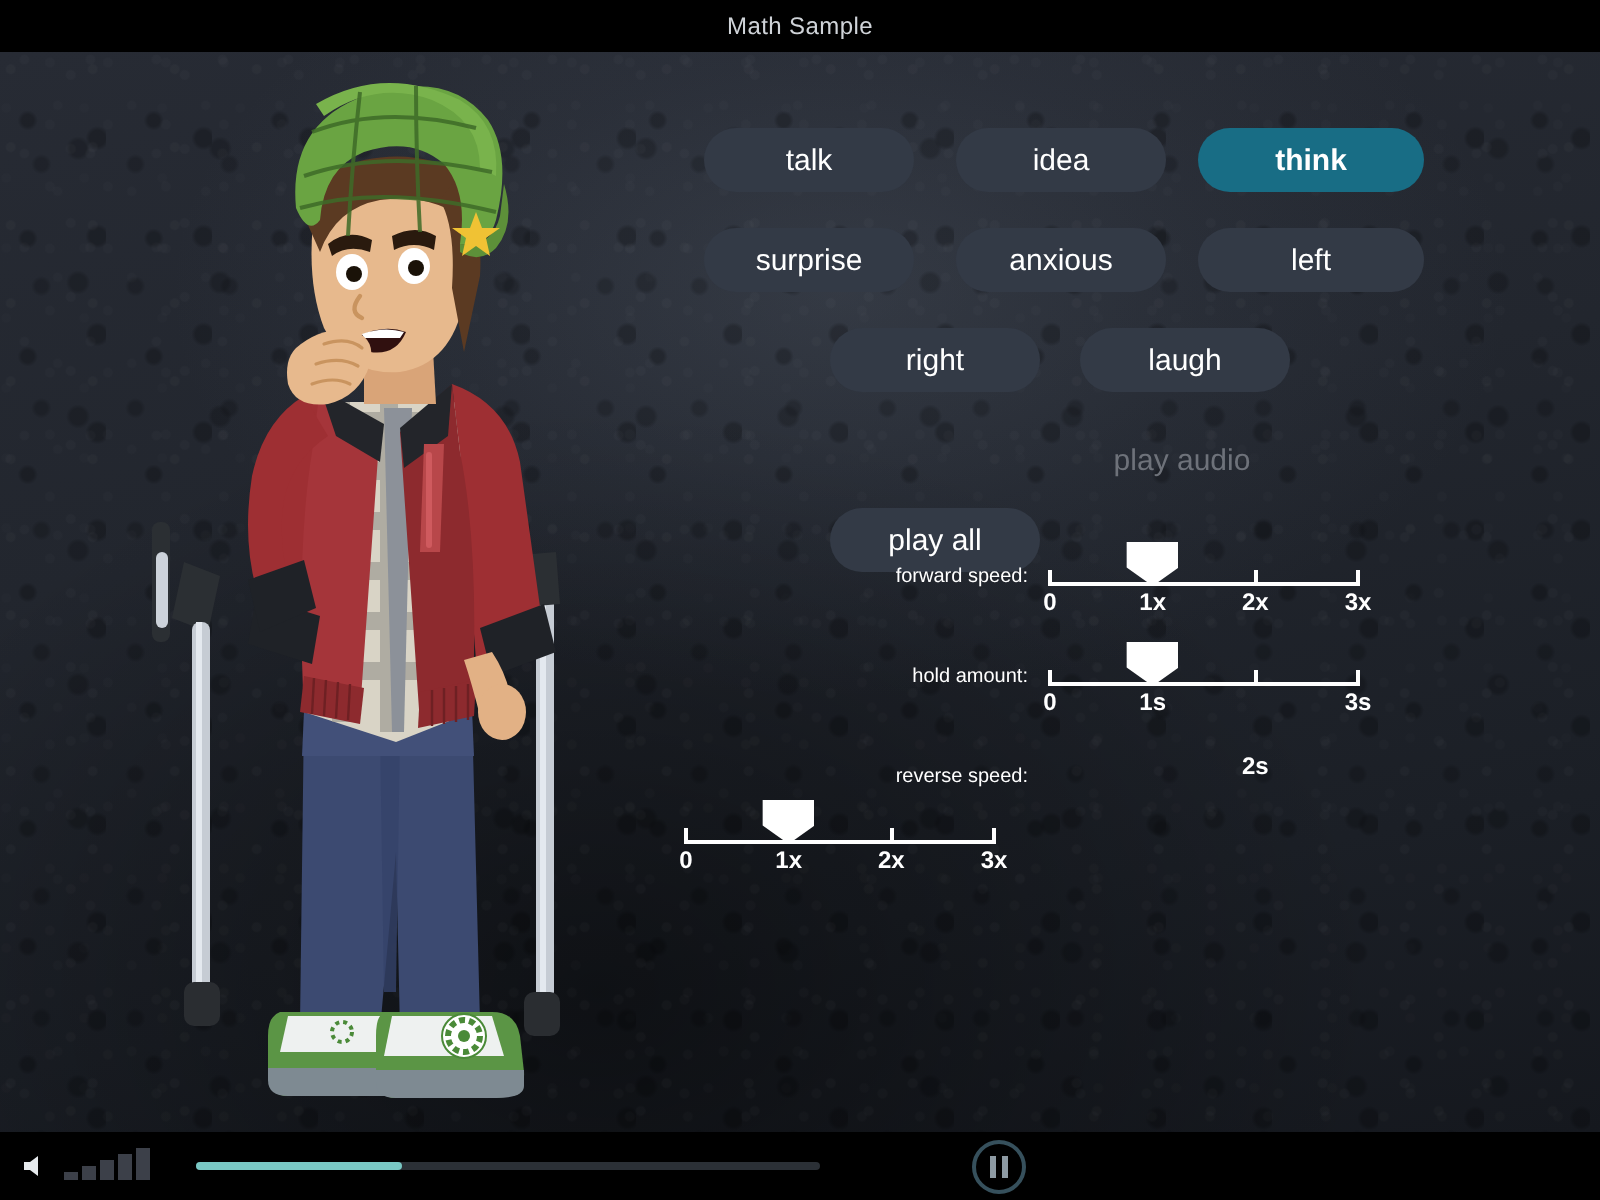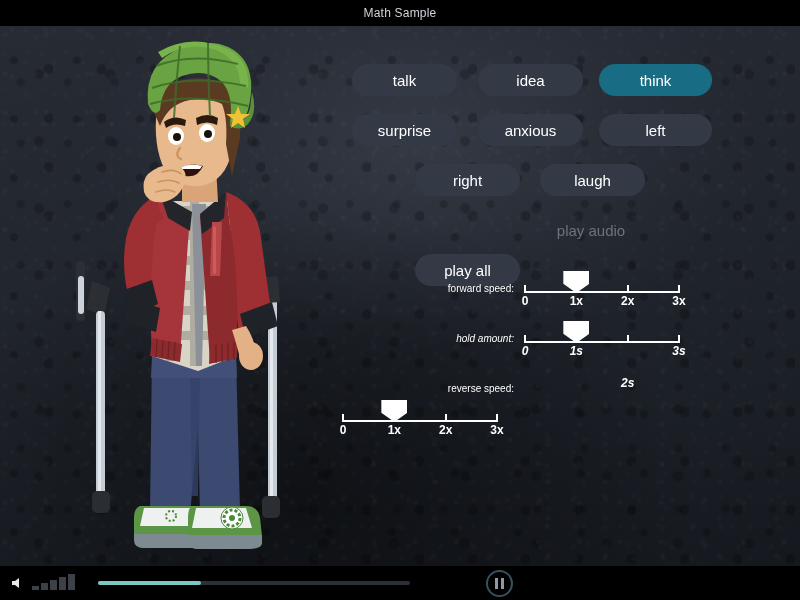--- a/index.html
+++ b/index.html
@@ -337,21 +337,21 @@
           <polygon points="198,80 201,88 210,88 203,93 205,102 198,97 191,102 193,93 186,88 195,88" fill="#f0c234"></polygon>
         </g>
       </svg>
     </div>
 
     <div id="panel">
 
       <div id="buttons-container">
           <div class="pill" style="position: absolute; left: 12px; top: 38px; width: 105px;">talk</div>
           <div class="pill" style="position: absolute; left: 138px; top: 38px; width: 105px;">idea</div>
-          <div class="pill active" style="position: absolute; left: 259px; top: 38px; width: 113px;">think</div>
+          <div class="pill active" style="position: absolute; left: 259px; top: 38px; width: 113px; font-weight: bold;">think</div>
           <div class="pill" style="position: absolute; left: 12px; top: 88px; width: 105px;">surprise</div>
           <div class="pill" style="position: absolute; left: 138px; top: 88px; width: 105px;">anxious</div>
           <div class="pill" style="position: absolute; left: 259px; top: 88px; width: 113px;">left</div>
           <div class="pill" style="position: absolute; left: 75px; top: 138px; width: 105px;">right</div>
           <div class="pill" style="position: absolute; left: 200px; top: 138px; width: 105px;">laugh</div>
           <div class="pill" style="position: absolute; left: 75px; top: 188px; width: 105px; margin-top: 40px;">play all</div>
           <div class="pill disabled" style="position: absolute; left: 196px; top: 188px; width: 110px;">play audio</div>
         </div>
 
       <div id="sliders-container">
@@ -363,21 +363,21 @@
               <div class="slider-ticklabel" style="left: 3px;">0</div>
               <div class="slider-tick" style="left: 53.3333px;"></div>
               <div class="slider-ticklabel" style="left: 54.3333px;">1x</div>
               <div class="slider-tick" style="left: 104.667px;"></div>
               <div class="slider-ticklabel" style="left: 105.667px;">2x</div>
               <div class="slider-tick" style="left: 156px;"></div>
               <div class="slider-ticklabel" style="left: 157px;">3x</div>
               <div class="slider-thumb" style="left: 54.3333px;"></div>
             </div>
           </div>
-          <div class="slider-row" style="top: 289px; font-style: italic;">
+          <div class="slider-row" style="top: 289px;">
             <div class="slider-label">hold amount:</div>
             <div class="slider-widget">
               <div class="slider-track"></div>
               <div class="slider-tick" style="left: 2px;"></div>
               <div class="slider-ticklabel" style="left: 3px;">0</div>
               <div class="slider-tick" style="left: 53.3333px;"></div>
               <div class="slider-ticklabel" style="left: 54.3333px;">1s</div>
               <div class="slider-tick" style="left: 104.667px;"></div>
               <div class="slider-ticklabel" style="left: 105.667px; margin-top: 32px;">2s</div>
               <div class="slider-tick" style="left: 156px;"></div>

